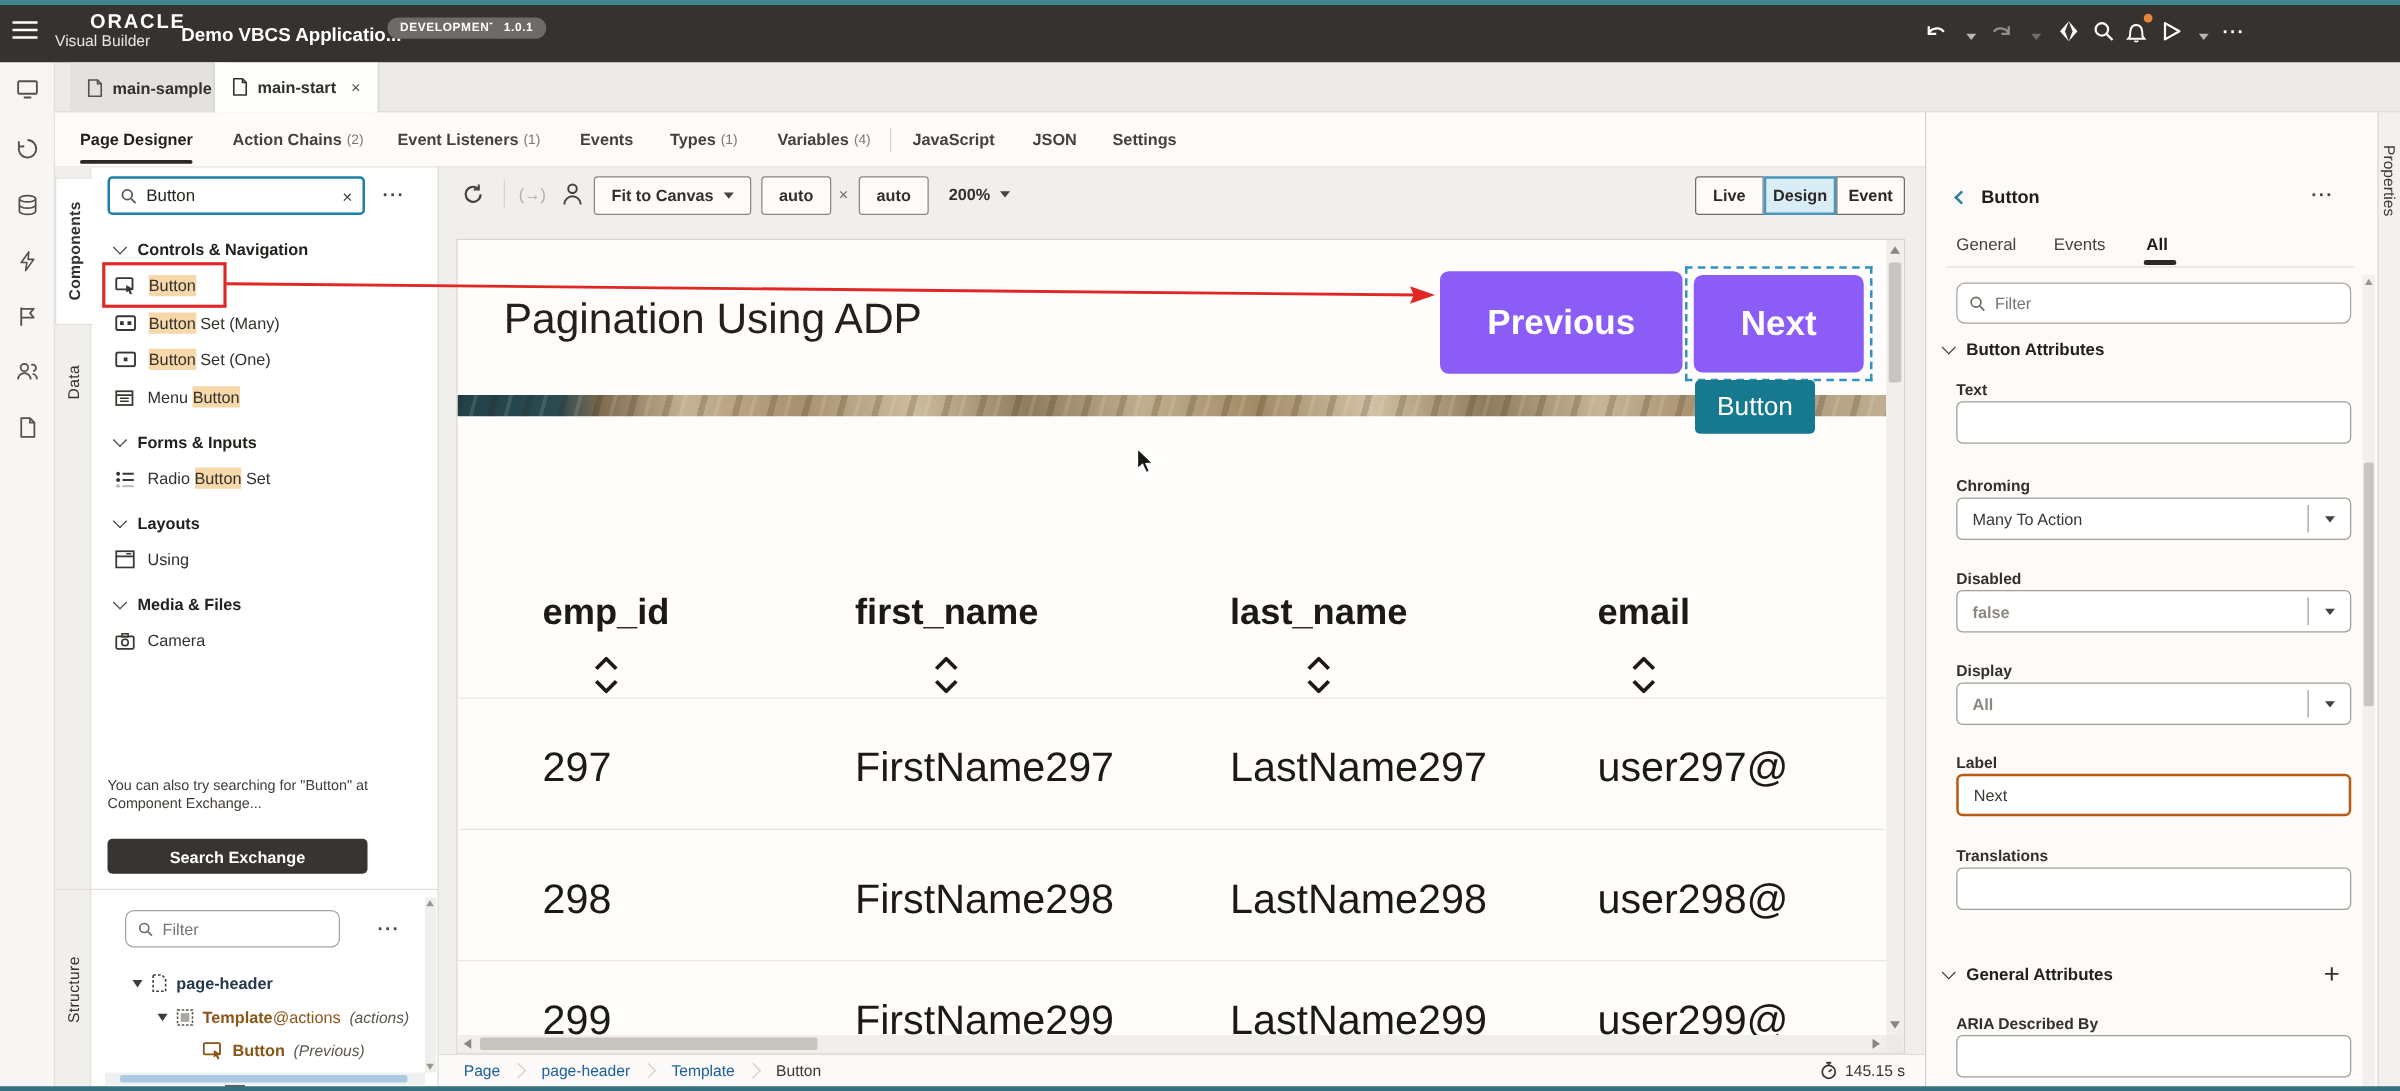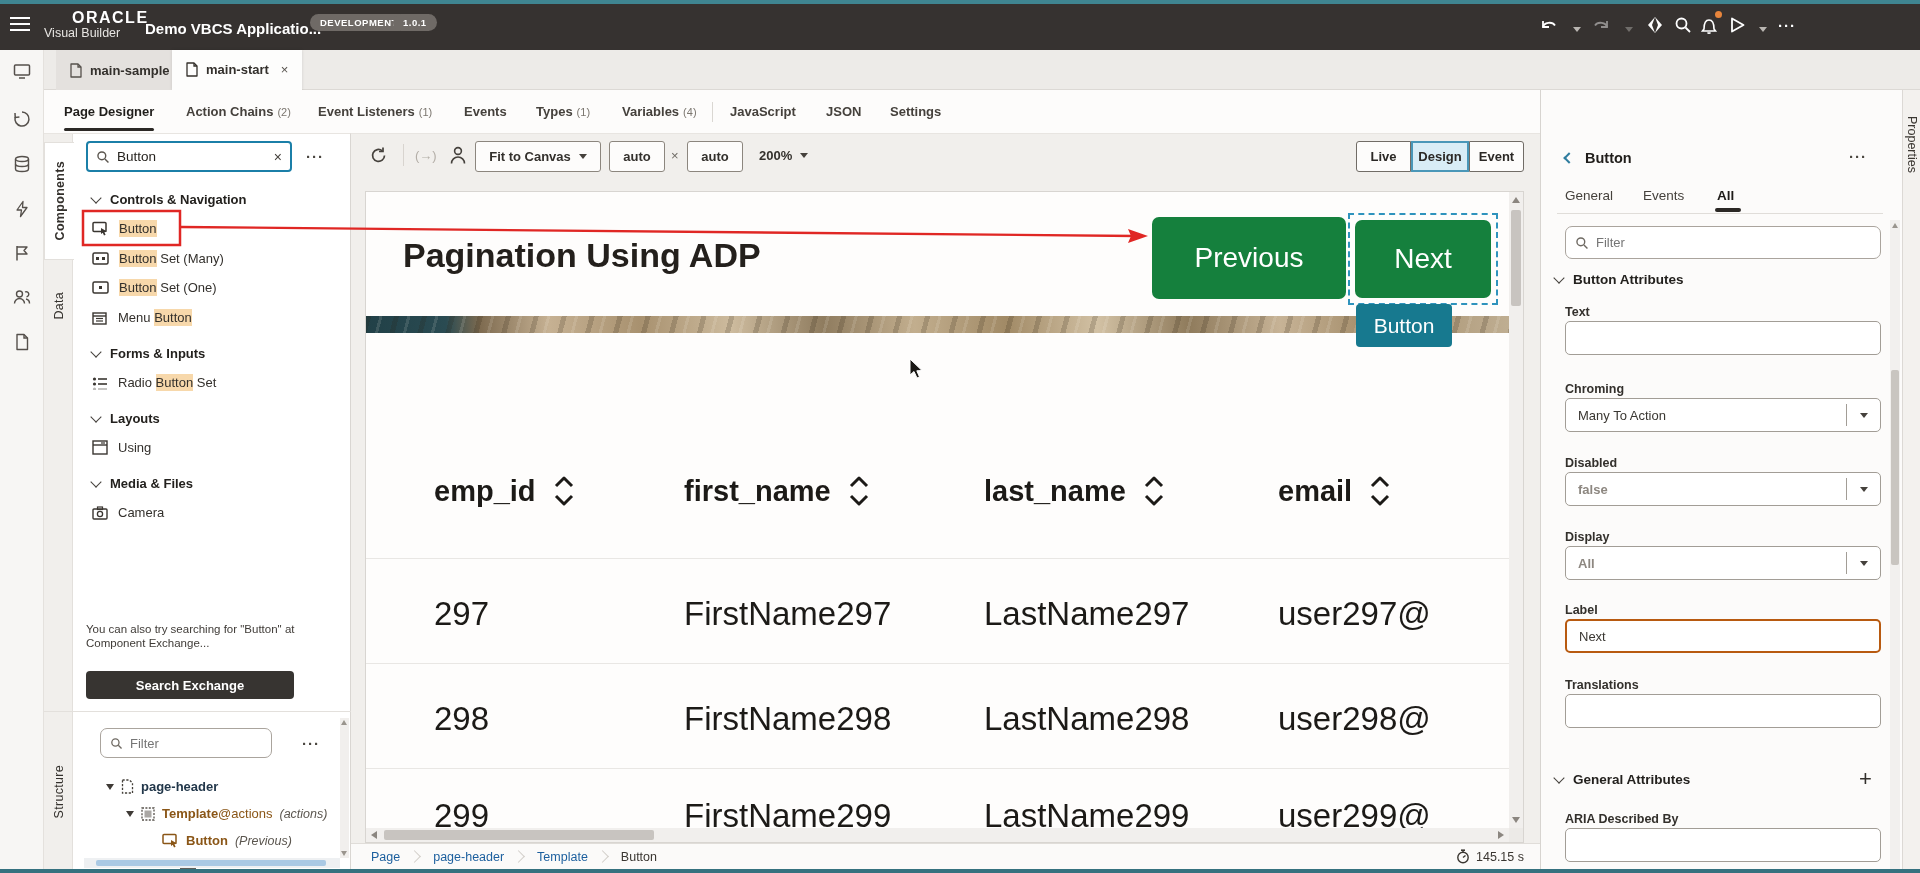--- a/index.html
+++ b/index.html
@@ -66,24 +66,24 @@
   .note { font-style:italic; color:#5b564f; font-size:12.5px; }
 
   
   .canvasregion { position:absolute; left:351px; top:133px; width:1189px; height:710px; background:#f1efec; border-top:1px solid #e8e5e1; }
   .tbtn { position:absolute; top:7px; height:31px; border:1px solid #8c867e; border-radius:3px; background:#fdfcfb; display:flex; align-items:center; justify-content:center; gap:8px; font-size:13px; font-weight:600; color:#33302c; }
   .caret-d { width:0; height:0; border-left:4.5px solid transparent; border-right:4.5px solid transparent; border-top:5.5px solid #45413c; }
   .seg { position:absolute; top:7px; height:31px; display:flex; align-items:center; justify-content:center; font-size:13px; font-weight:600; color:#2b2825; border:1px solid #716c66; background:#fdfcfb; }
   .seg.active { background:#d9edf6; border:2px solid #4a97b8; }
 
   .frame { position:absolute; left:14px; top:57px; width:1159px; height:652px; background:#fefdfc; border:1px solid #d8d5d1; overflow:hidden; }
-  .darkbtn { position:absolute; background:#15803d; color:#fff; display:flex; align-items:center; justify-content:center; font-weight:400; border-radius:7px; }
+  .darkbtn { position:absolute; background:#8b5cf6; color:#fff; display:flex; align-items:center; justify-content:center; font-weight:700; border-radius:7px; }
   .sel { position:absolute; border:2px dashed #2f93bd; }
   .tooltipbtn { position:absolute; background:#17798f; color:#fff; display:flex; align-items:center; justify-content:center; font-size:21px; border-radius:4px; }
-  .colhead { position:absolute; display:flex; align-items:center; gap:16px; font-size:29px; font-weight:700; color:#1c1a17; }
+  .colhead { position:absolute; display:flex; align-items:center; gap:16px; font-size:29px; font-weight:700; color:#1c1a17;flex-direction:column; }
   .cell { position:absolute; font-size:33px; color:#1c1a17; white-space:nowrap; }
   .rowline { position:absolute; left:0; width:1143px; height:1px; background:#e9e7e4; }
   .sbar-track { position:absolute; background:#f1efed; }
   .sbar-thumb { position:absolute; background:#c8c4c0; border-radius:2px; }
   .arr { position:absolute; width:0; height:0; }
 
   
   .bcrumb { position:absolute; left:351px; top:843px; width:1189px; height:26px; background:#fbfaf9; border-top:1px solid #e0ddd9; display:flex; align-items:center; }
   .bc-link { font-size:12.5px; color:#1c5f9e; }
   .bc-cur { font-size:12.5px; color:#3a3631; }
@@ -456,21 +456,21 @@
         <span>Live</span>
       </div>
     <div class="seg active" style="left:1060px;width:58px">
         <span>Design</span>
       </div>
     <div class="seg" style="left:1118px;width:55px;border-radius:0 3px 3px 0">
         <span>Event</span>
       </div>
 
     <div class="frame">
-      <div class="abs" style="left:37px;top:44px;font-size:34px;font-weight:700;color:#24201c">Pagination Using ADP</div>
+      <div class="abs" style="left:37px;top:44px;font-size:34px;font-weight:400;color:#24201c">Pagination Using ADP</div>
 
       <div class="darkbtn" style="left:786px;top:25px;width:194px;height:82px;font-size:28px">Previous</div>
       <div class="sel" style="left:982px;top:21px;width:150px;height:92px"></div>
       <div class="darkbtn" style="left:989px;top:28px;width:136px;height:78px;font-size:28px">Next</div>
 
       <div class="abs" style="left:0;top:124px;width:1143px;height:17px;
         background:linear-gradient(90deg,#214047 0%,#2a4b52 7%,#7e6b50 10%,#c6b193 16%,#a8916f 24%,#cdbb9e 32%,#8f7c5f 40%,#c2ae8e 48%,#a18a66 56%,#d2c1a4 64%,#8f7b5c 72%,#c7b396 80%,#a28b68 88%,#bfae92 100%)">
         <div style="width:100%;height:100%;background:repeating-linear-gradient(105deg,rgba(40,30,15,.18) 0 5px,transparent 5px 13px,rgba(255,250,240,.12) 13px 16px,transparent 16px 27px)"></div>
       </div>
 

